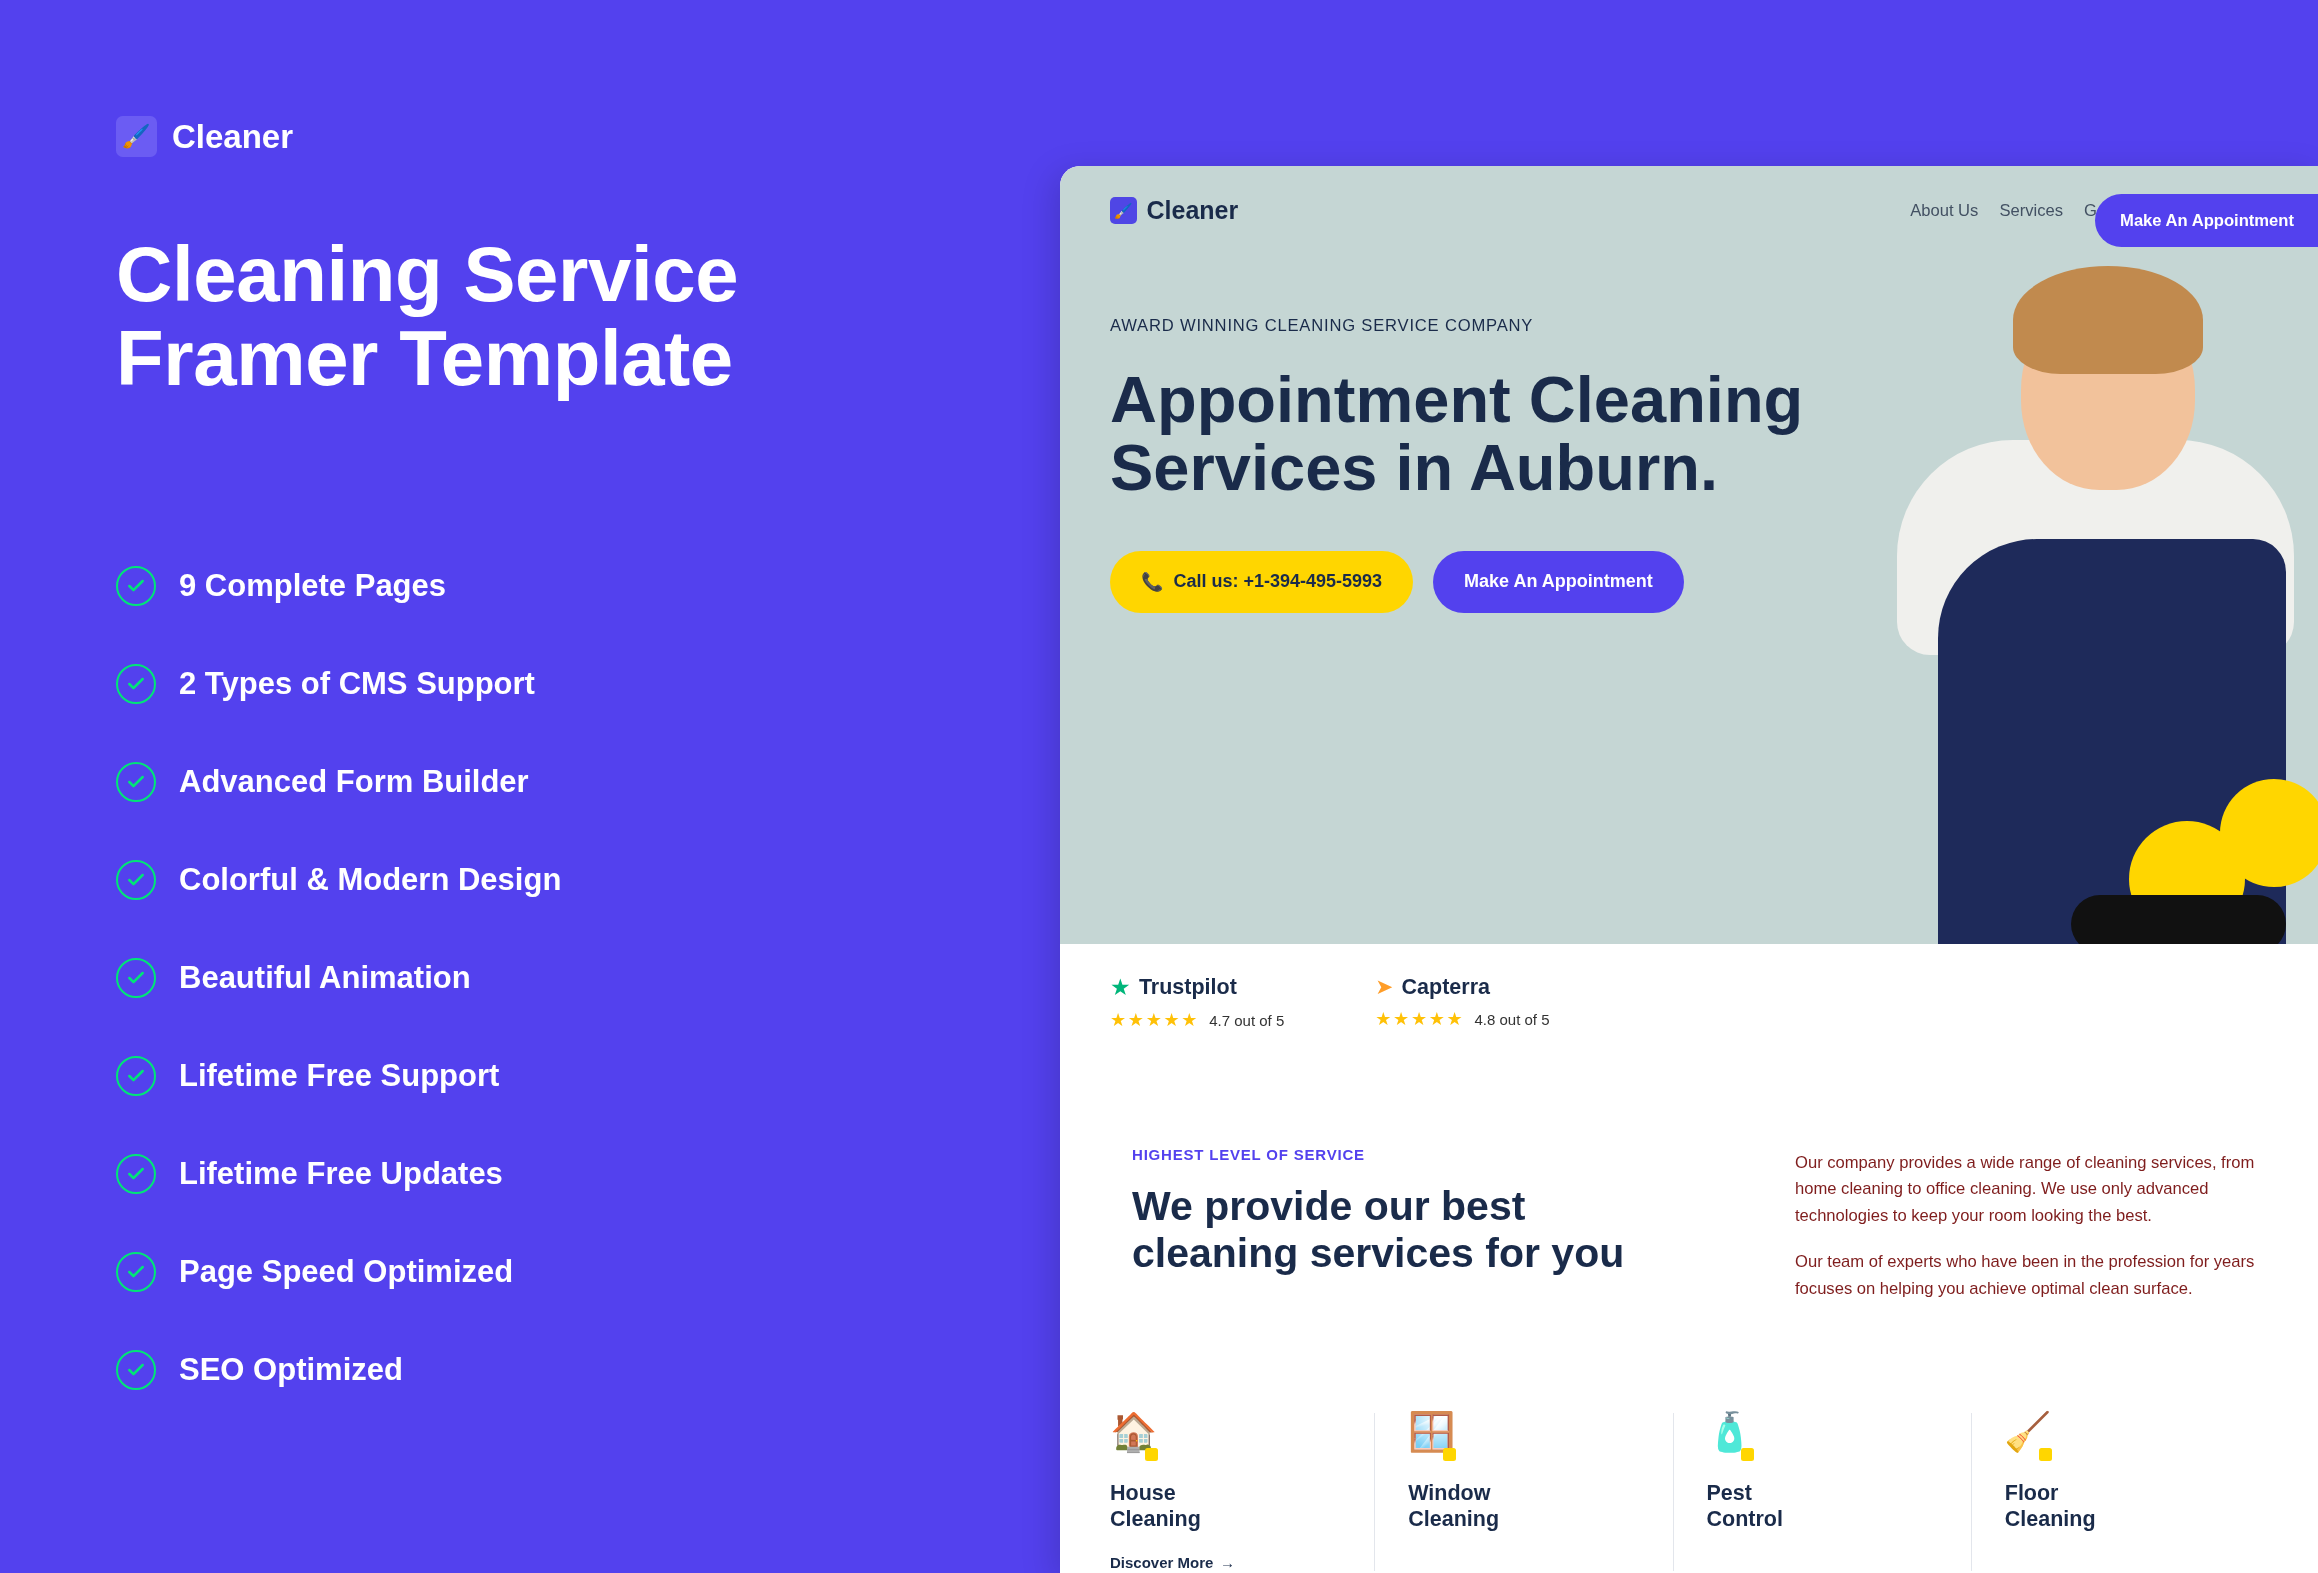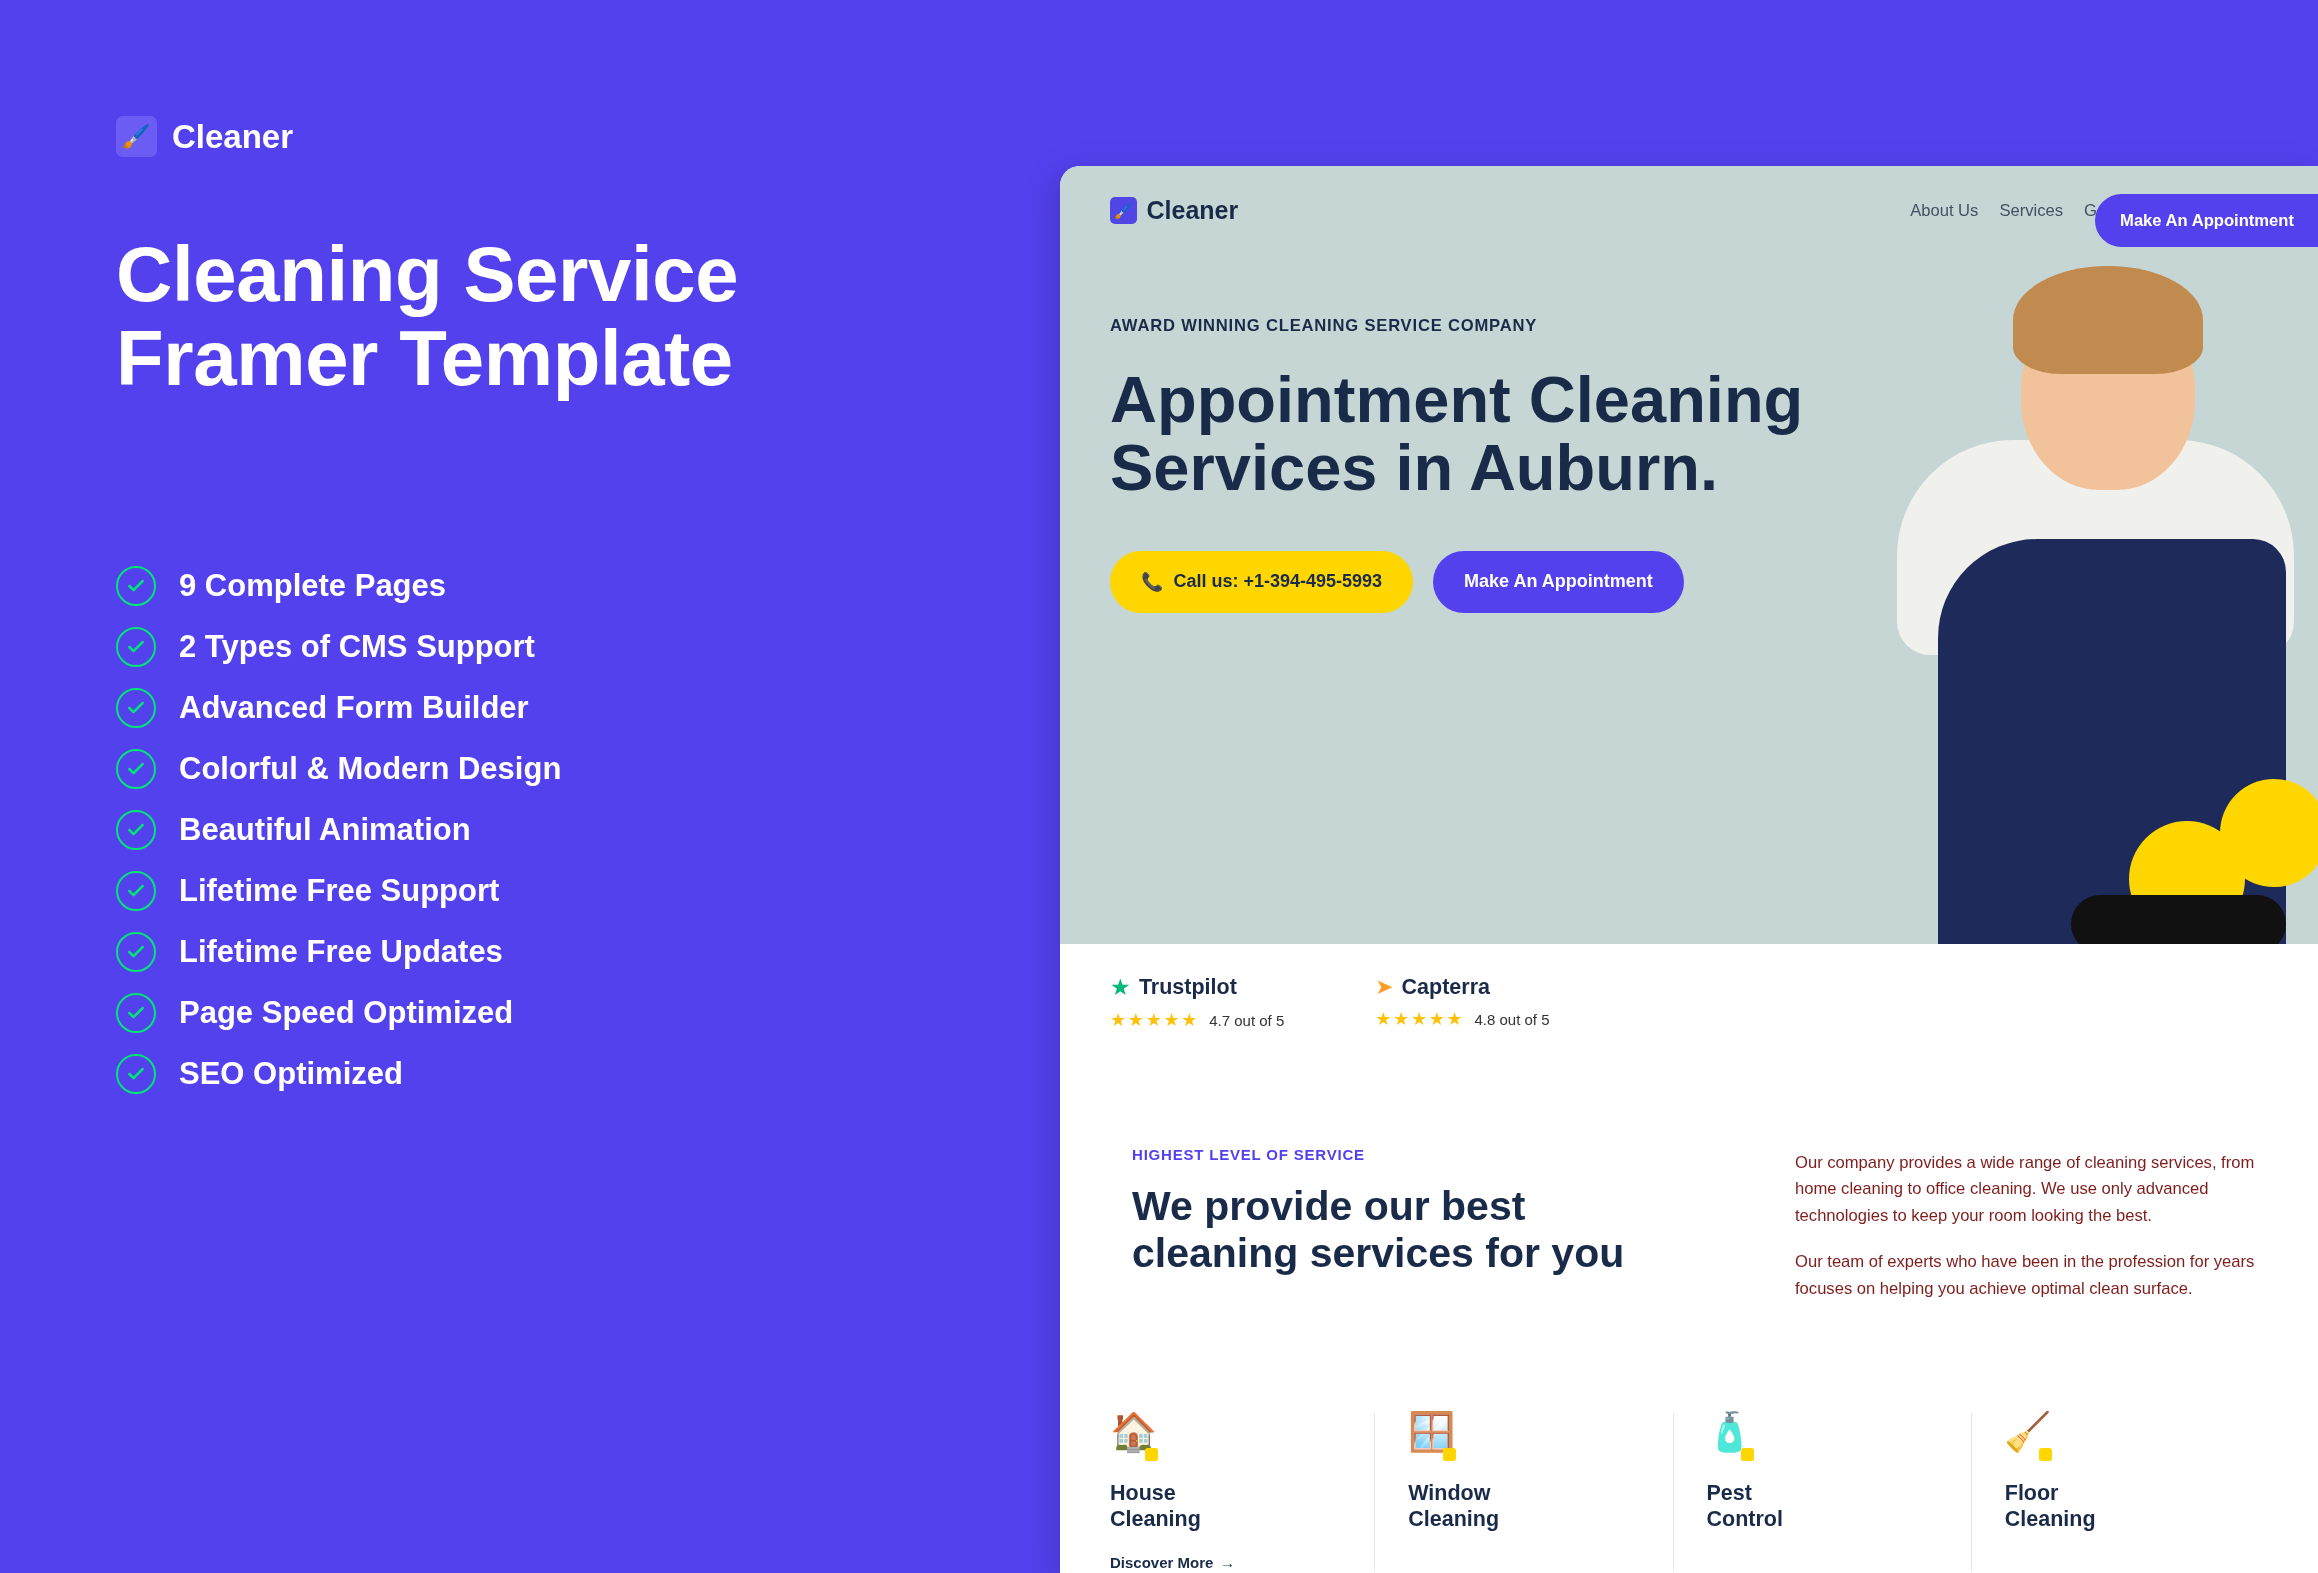--- a/index.html
+++ b/index.html
@@ -18,21 +18,21 @@
   width: 869px;
   color: #fff;
 }
 .logo-row { display: flex; align-items: center; gap: 15px; margin-bottom: 75px; }
 .logo-badge {
   width: 41px; height: 41px; background: #6B5CF3; border-radius: 6.6px;
   display: flex; align-items: center; justify-content: center; font-size: 23px;
 }
 .logo-text { font-size: 33px; font-weight: 700; }
 .headline { font-size: 78px; font-weight: 800; line-height: 1.08; letter-spacing: -0.4px; margin-bottom: 166px; }
-.features { display: flex; flex-direction: column; gap: 21px; }
+.features { display: flex; flex-direction: column; gap: 58px; }
 .feature-item { display: flex; align-items: center; gap: 23px; }
 .check-circle {
   width: 40px; height: 40px; border: 2.5px solid #00E676; border-radius: 50%;
   display: flex; align-items: center; justify-content: center; flex-shrink: 0;
 }
 .check-circle svg { width: 20px; height: 20px; }
 .feature-text { font-size: 31px; font-weight: 600; }
 
 .preview {
   position: absolute;
@@ -56,21 +56,21 @@
 .nav-logo { display: flex; align-items: center; gap: 10px; }
 .nav-logo-badge { width: 26.5px; height: 26.5px; background: #4F46E5; border-radius: 5px; display:flex; align-items:center; justify-content:center; font-size: 15px; }
 .nav-logo-text { font-size: 25px; font-weight: 800; color: #1a2b4a; }
 .nav-links { display: flex; gap: 21px; align-items: center; }
 .nav-link { font-size: 16.6px; color: #435163; font-weight: 500; }
 .nav-cta {
   position: absolute; right: 0; top: 28px;
   background: #5341EE; color: #fff; font-size: 16.6px; font-weight: 600;
   padding: 16.6px 25px 16.6px 25px; border-radius: 33px 0 0 33px;
 }
-.eyebrow { font-size: 16.6px; font-weight: 700; color: #1a2b4a; letter-spacing: 0.8px; margin-bottom: 30px; }
+.eyebrow { font-size: 16.6px; font-weight: 400; color: #1a2b4a; letter-spacing: 0.8px; margin-bottom: 30px; }
 .hero-title { font-size: 65px; font-weight: 800; color: #1a2b4a; line-height: 1.05; }
 .hero-title .underline-green { position: relative; display: inline-block; }
 .hero-title .underline-green::after {
   content:''; position:absolute; left:0; right:0; bottom:8.3px; height:18px; background:#28E55A; z-index:-1; opacity:.9;
 }
 .hero-ctas { display: flex; gap: 20px; margin-top: 48px; }
 .btn-yellow {
   background: #FFD600; color: #1a2b4a; font-weight: 700; font-size: 18px;
   padding: 20px 31px; border-radius: 41px; display: flex; align-items: center; gap: 10px;
 }

